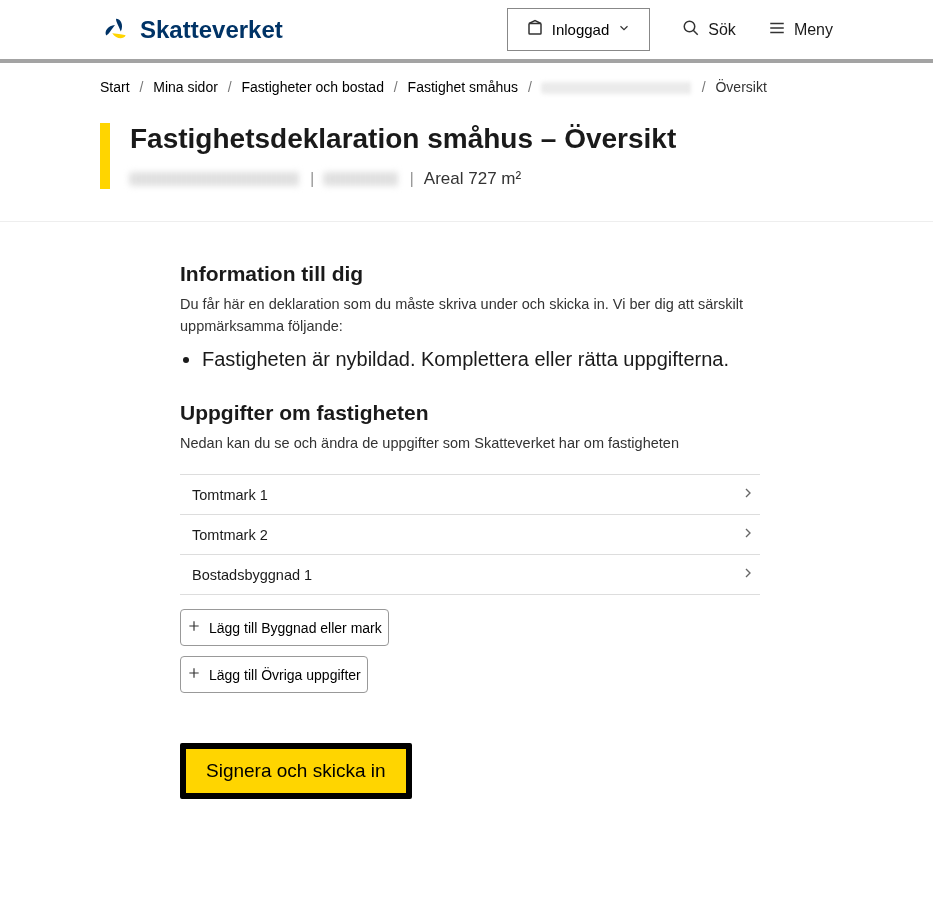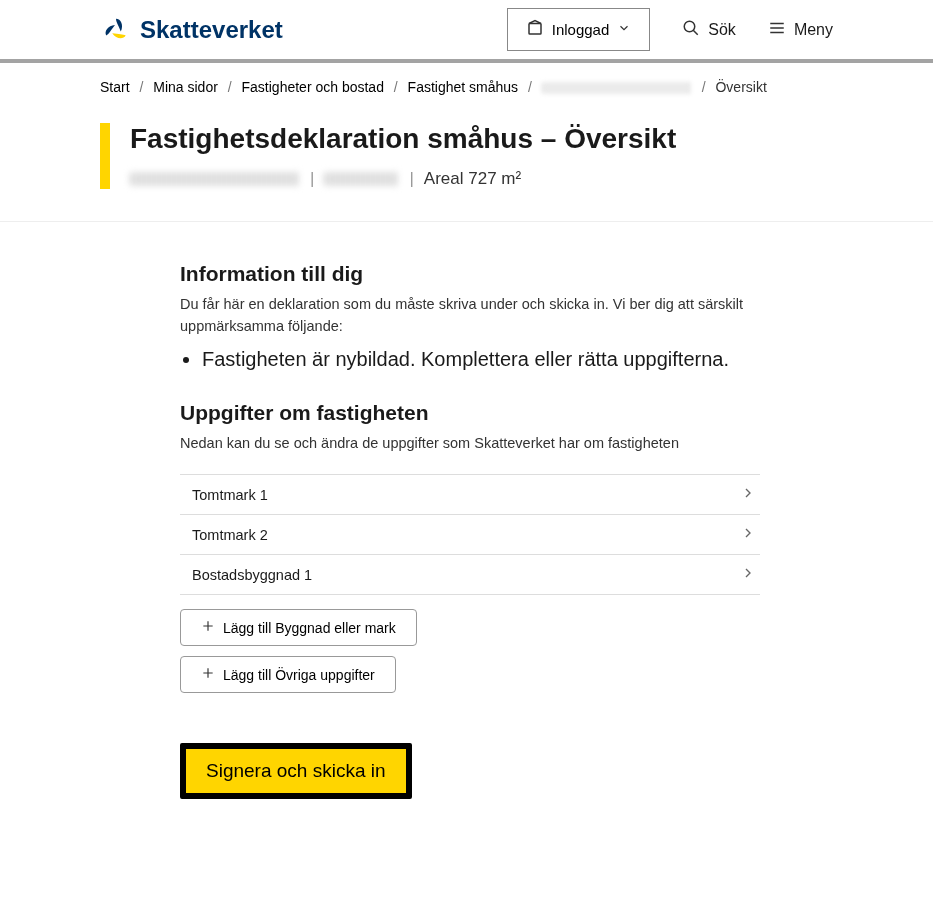--- a/index.html
+++ b/index.html
@@ -147,21 +147,21 @@
     font-size: 14.5px;
     cursor: pointer;
     gap: 44px;
   }
   .chevron-right { color: #666; width:16px; height:16px; }
 
   .add-btn {
     display: inline-flex;
     align-items: center;
     gap: 8px;
-    padding: 9px 20px;
+    padding: 9px 6px;
     border: 1px solid #999;
     border-radius: 4px;
     background: #fff;
     font-size: 14px;
     cursor: pointer;
     margin-top: 14px;
   }
   .add-btn + .add-btn { margin-top: 10px; display:flex; width:fit-content; }
   .plus-icon { width:14px; height:14px; }
 

